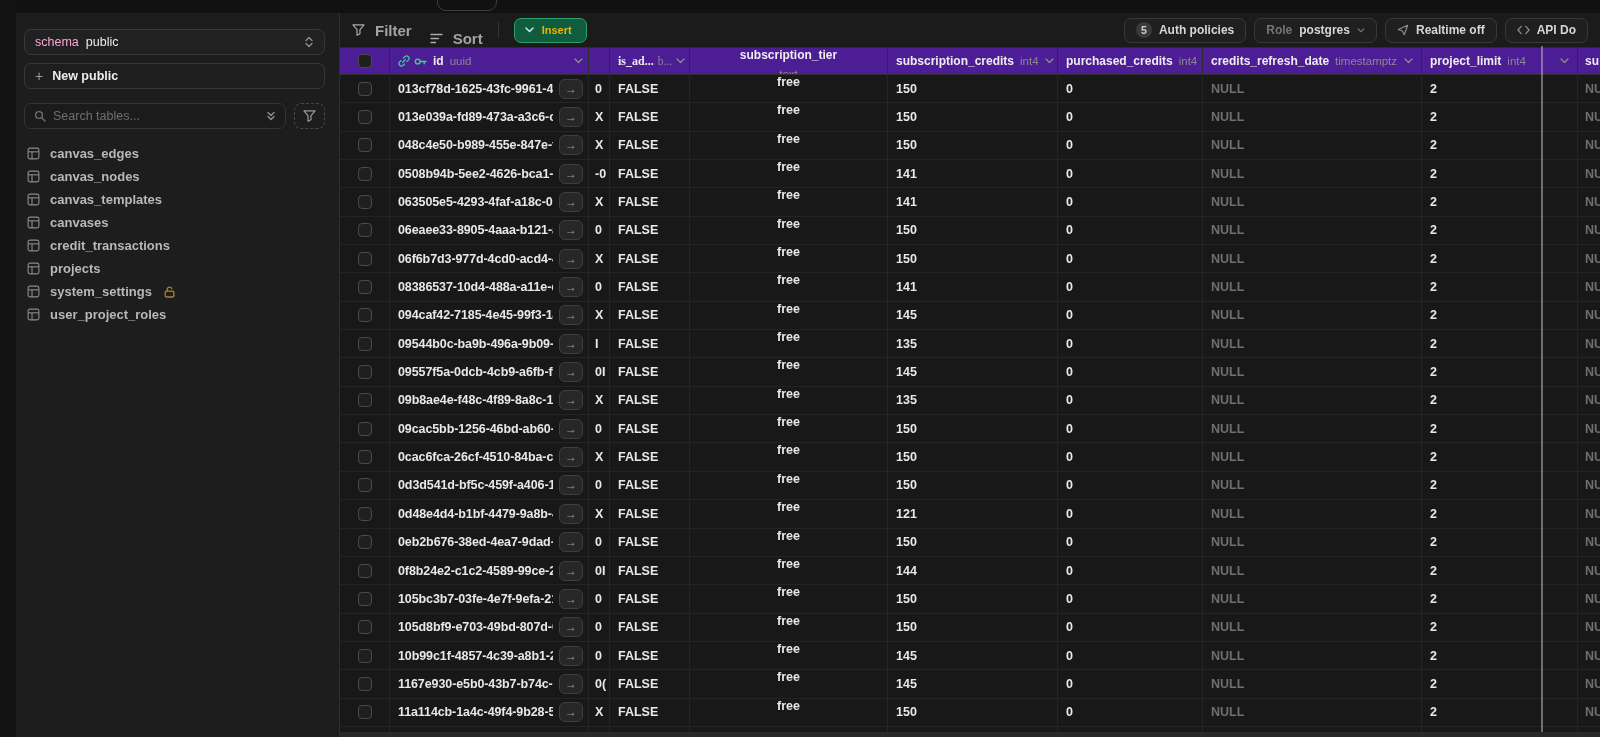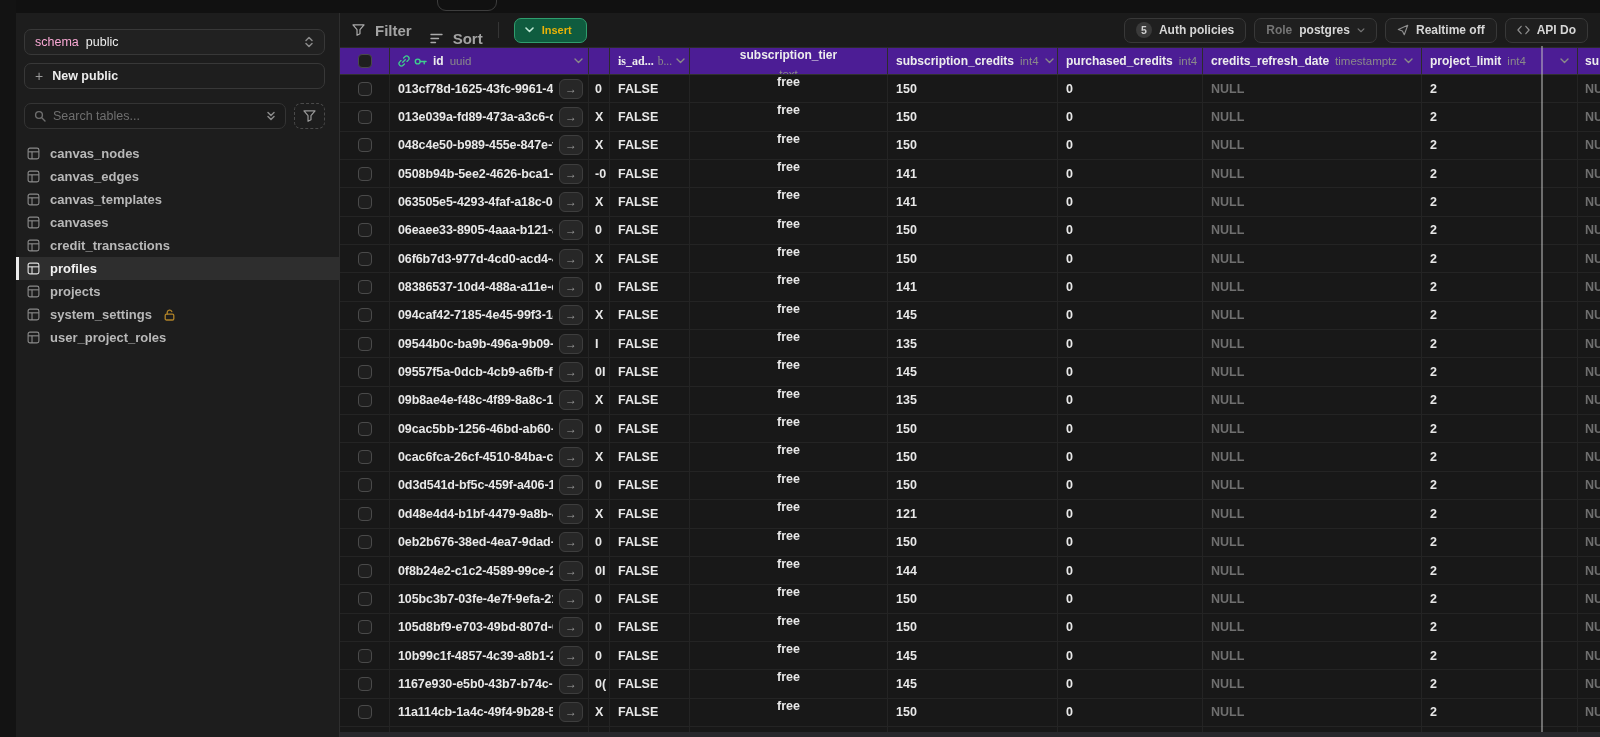--- a/index.html
+++ b/index.html
@@ -123,33 +123,33 @@
     </div>
     <div class="tables">
   <div class="titem">
     <span class="ticon">
       <svg width="13" height="13" viewBox="0 0 14 14" fill="none" stroke="currentColor" stroke-width="1.2">
               <rect x="1.2" y="1.2" width="11.6" height="11.6" rx="2"></rect>
               <path d="M1.2 5.2 H12.8"></path>
               <path d="M5.4 5.2 V12.8"></path>
             </svg>
     </span>
-    <span class="tlabel">canvas_nodes</span>
+    <span class="tlabel">canvas_edges</span>
 
   </div>
 
   <div class="titem">
     <span class="ticon">
       <svg width="13" height="13" viewBox="0 0 14 14" fill="none" stroke="currentColor" stroke-width="1.2">
               <rect x="1.2" y="1.2" width="11.6" height="11.6" rx="2"></rect>
               <path d="M1.2 5.2 H12.8"></path>
               <path d="M5.4 5.2 V12.8"></path>
             </svg>
     </span>
-    <span class="tlabel">canvas_edges</span>
+    <span class="tlabel">canvas_nodes</span>
 
   </div>
 
   <div class="titem">
     <span class="ticon">
       <svg width="13" height="13" viewBox="0 0 14 14" fill="none" stroke="currentColor" stroke-width="1.2">
               <rect x="1.2" y="1.2" width="11.6" height="11.6" rx="2"></rect>
               <path d="M1.2 5.2 H12.8"></path>
               <path d="M5.4 5.2 V12.8"></path>
             </svg>
@@ -176,31 +176,20 @@
       <svg width="13" height="13" viewBox="0 0 14 14" fill="none" stroke="currentColor" stroke-width="1.2">
               <rect x="1.2" y="1.2" width="11.6" height="11.6" rx="2"></rect>
               <path d="M1.2 5.2 H12.8"></path>
               <path d="M5.4 5.2 V12.8"></path>
             </svg>
     </span>
     <span class="tlabel">credit_transactions</span>
 
   </div>
 
-  <div class="titem sel">
-    <span class="ticon">
-      <svg width="13" height="13" viewBox="0 0 14 14" fill="none" stroke="currentColor" stroke-width="1.2">
-              <rect x="1.2" y="1.2" width="11.6" height="11.6" rx="2"></rect>
-              <path d="M1.2 5.2 H12.8"></path>
-              <path d="M5.4 5.2 V12.8"></path>
-            </svg>
-    </span>
-    <span class="tlabel">profiles</span>
-
-  </div>
 
   <div class="titem">
     <span class="ticon">
       <svg width="13" height="13" viewBox="0 0 14 14" fill="none" stroke="currentColor" stroke-width="1.2">
               <rect x="1.2" y="1.2" width="11.6" height="11.6" rx="2"></rect>
               <path d="M1.2 5.2 H12.8"></path>
               <path d="M5.4 5.2 V12.8"></path>
             </svg>
     </span>
     <span class="tlabel">projects</span>

